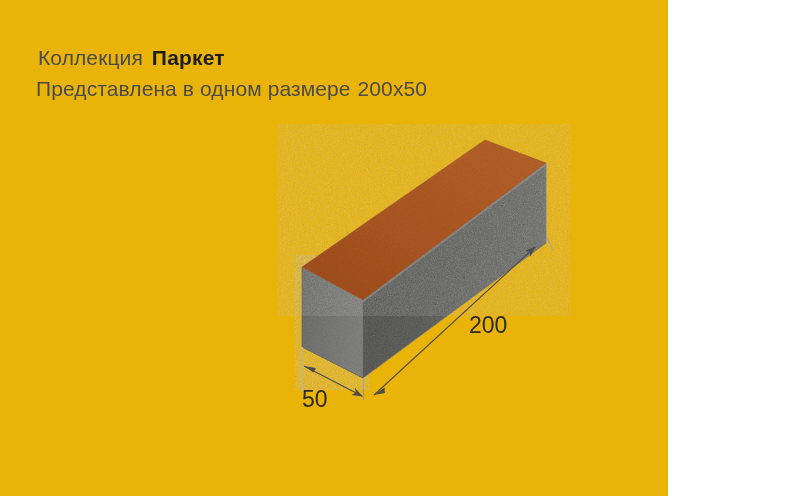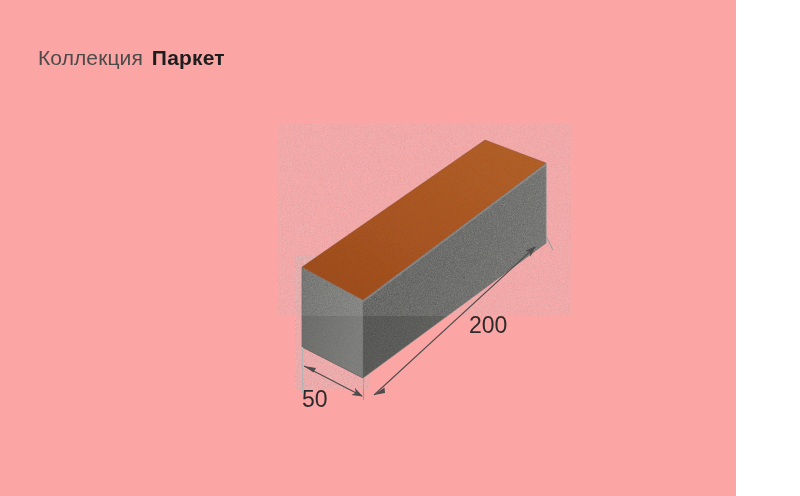--- a/index.html
+++ b/index.html
@@ -14,23 +14,23 @@
     position: relative;
     overflow: hidden;
     font-family: "Liberation Sans", sans-serif;
     -webkit-font-smoothing: antialiased;
   }
 
   #page {
     position: absolute;
     left: 0;
     top: 0;
-    width: 736px;
+    width: 668px;
     height: 496px;
-    background: #fca5a5;
+    background: #eab308;
   }
 
   
   .heading {
     position: absolute;
     left: 38px;
     top: 44px;
     width: 560px;
   }
 
@@ -90,20 +90,23 @@
 </style>
 </head>
 <body>
 
 <div id="page">
 
   <div class="heading">
     <div class="heading-line1">
       <span class="collection-word">Коллекция</span><span class="collection-name">Паркет</span>
     </div>
+    <div class="heading-line2">
+      <span>Представлена в одном размере</span><span class="size-value">200x50</span>
+    </div>
   </div>
 
   <div class="illustration">
     <svg width="800" height="496" viewBox="0 0 800 496" xmlns="http://www.w3.org/2000/svg">
       <defs>
 
         <filter id="concreteTex" x="-10%" y="-10%" width="120%" height="120%">
           <feTurbulence type="fractalNoise" baseFrequency="0.9" numOctaves="4" seed="7" result="noise"></feTurbulence>
           <feColorMatrix in="noise" type="saturate" values="0" result="gnoise"></feColorMatrix>
           <feComponentTransfer in="gnoise" result="cn">

